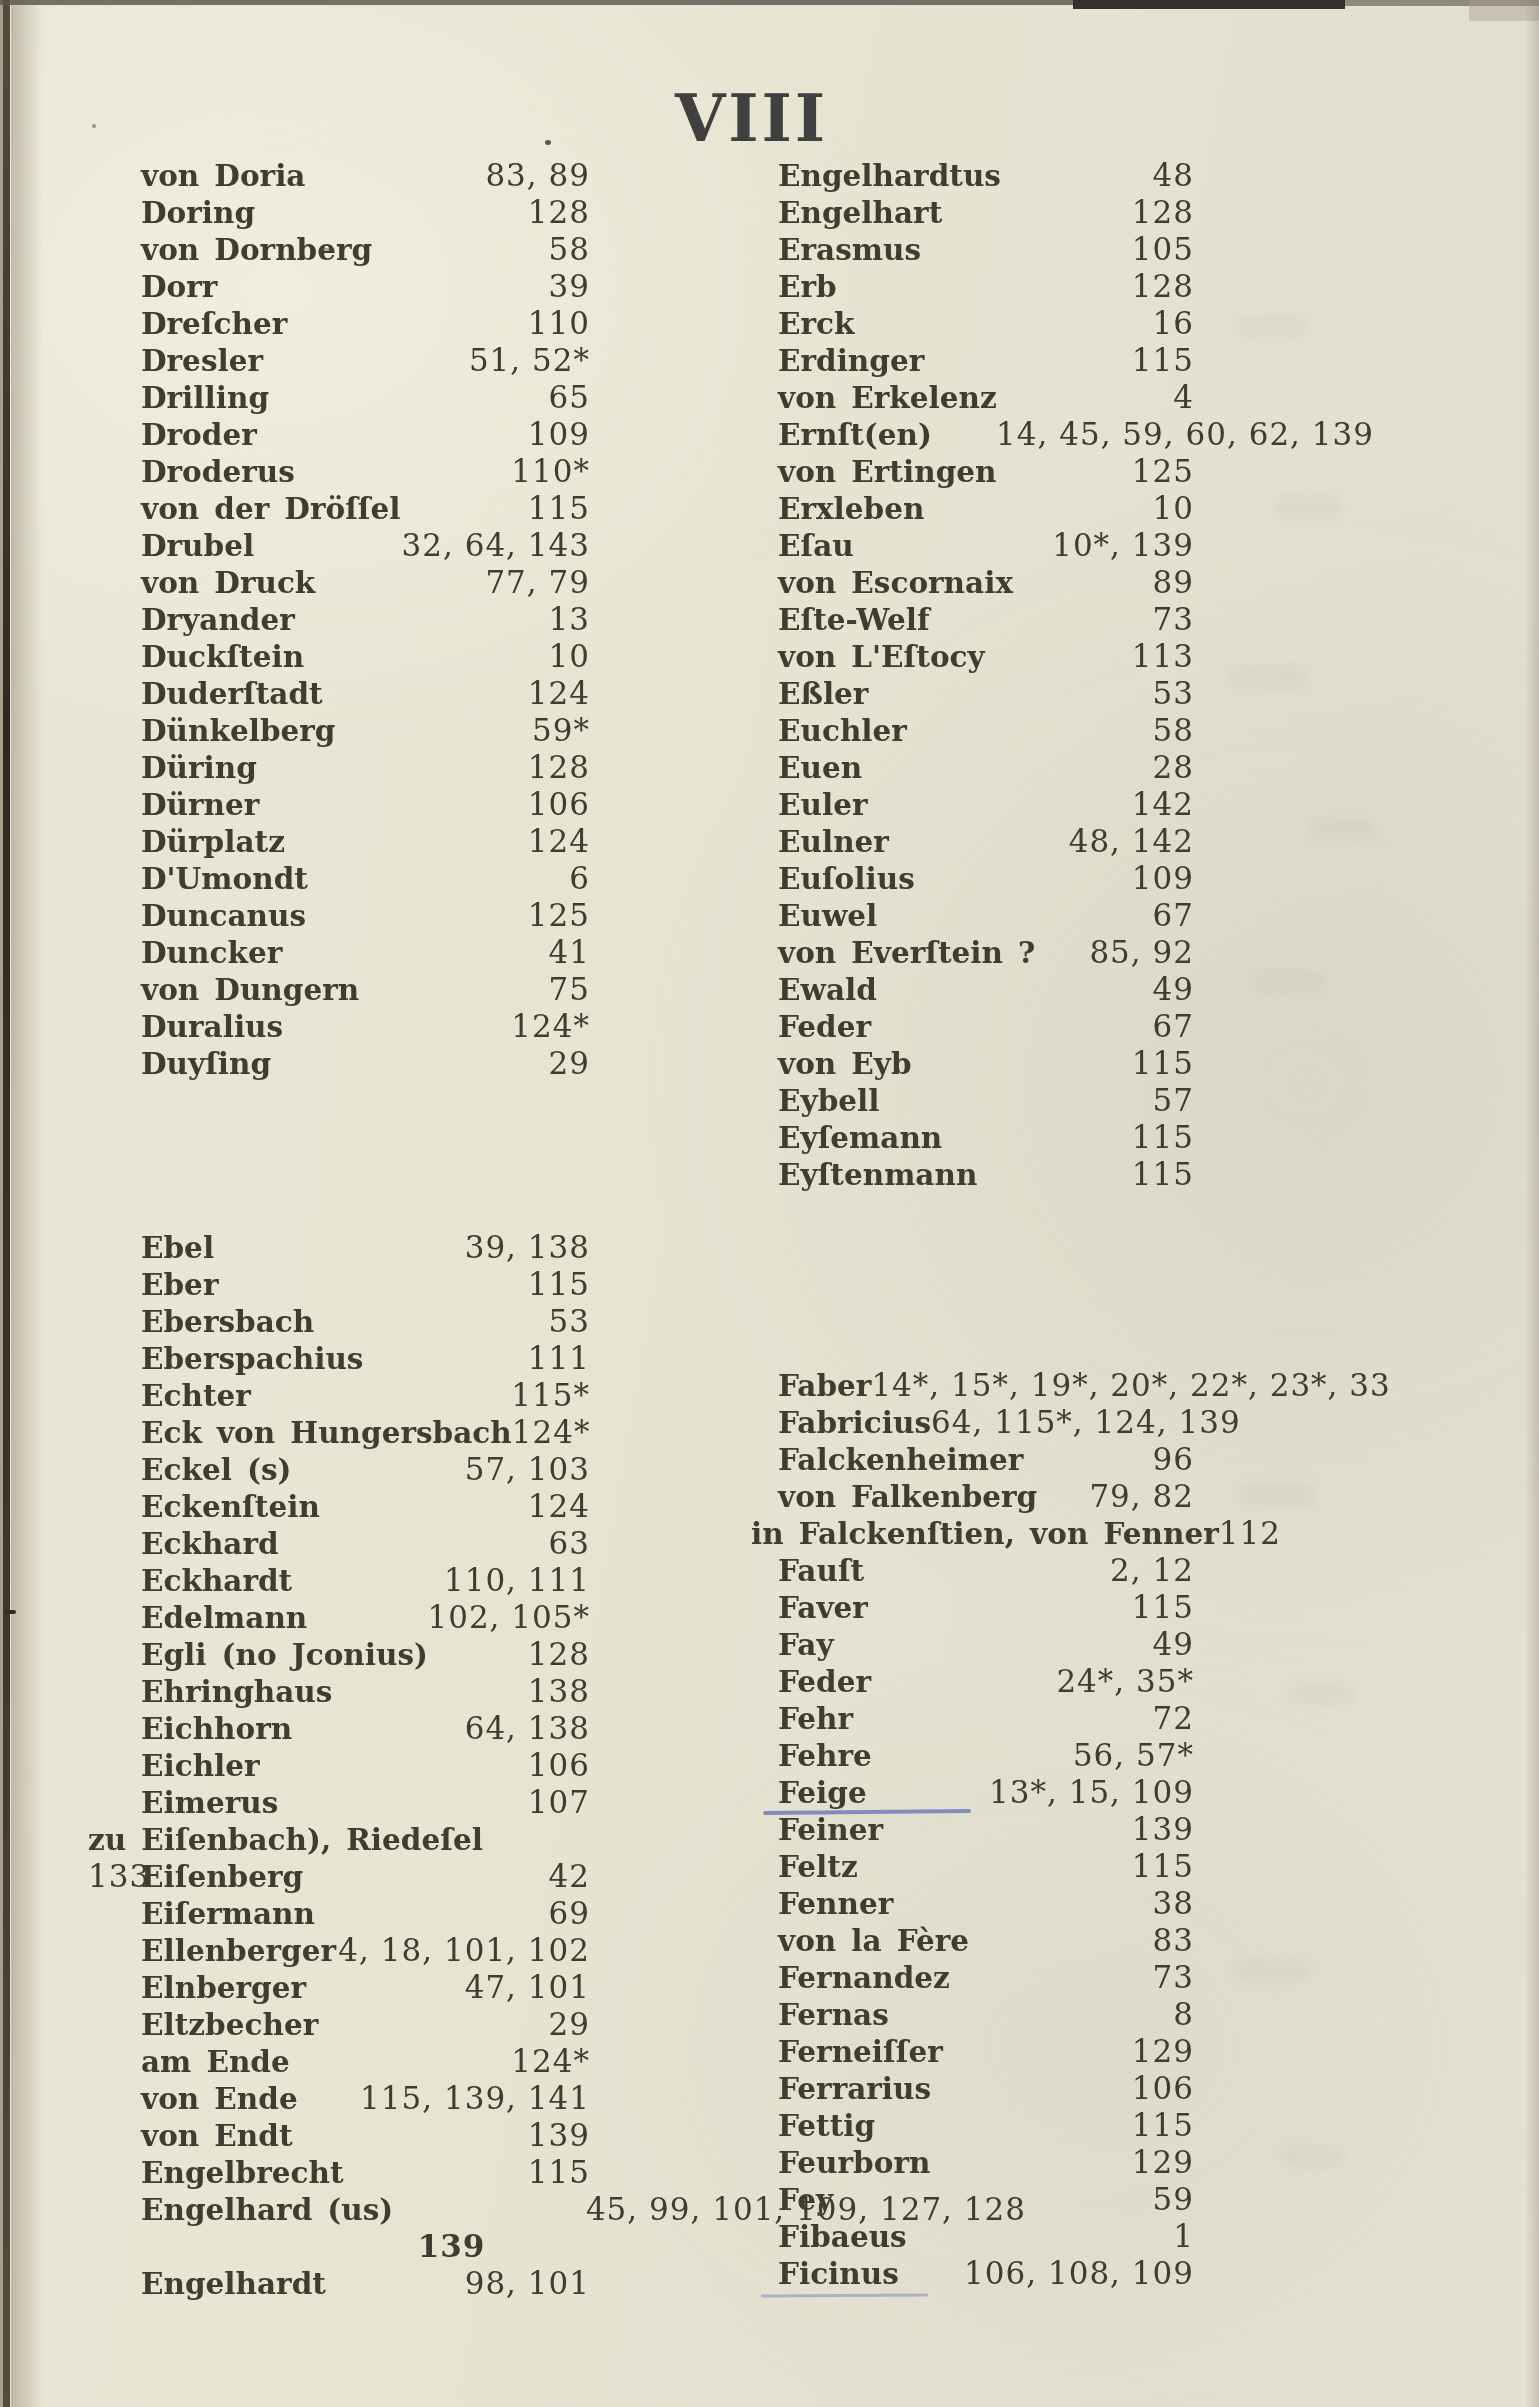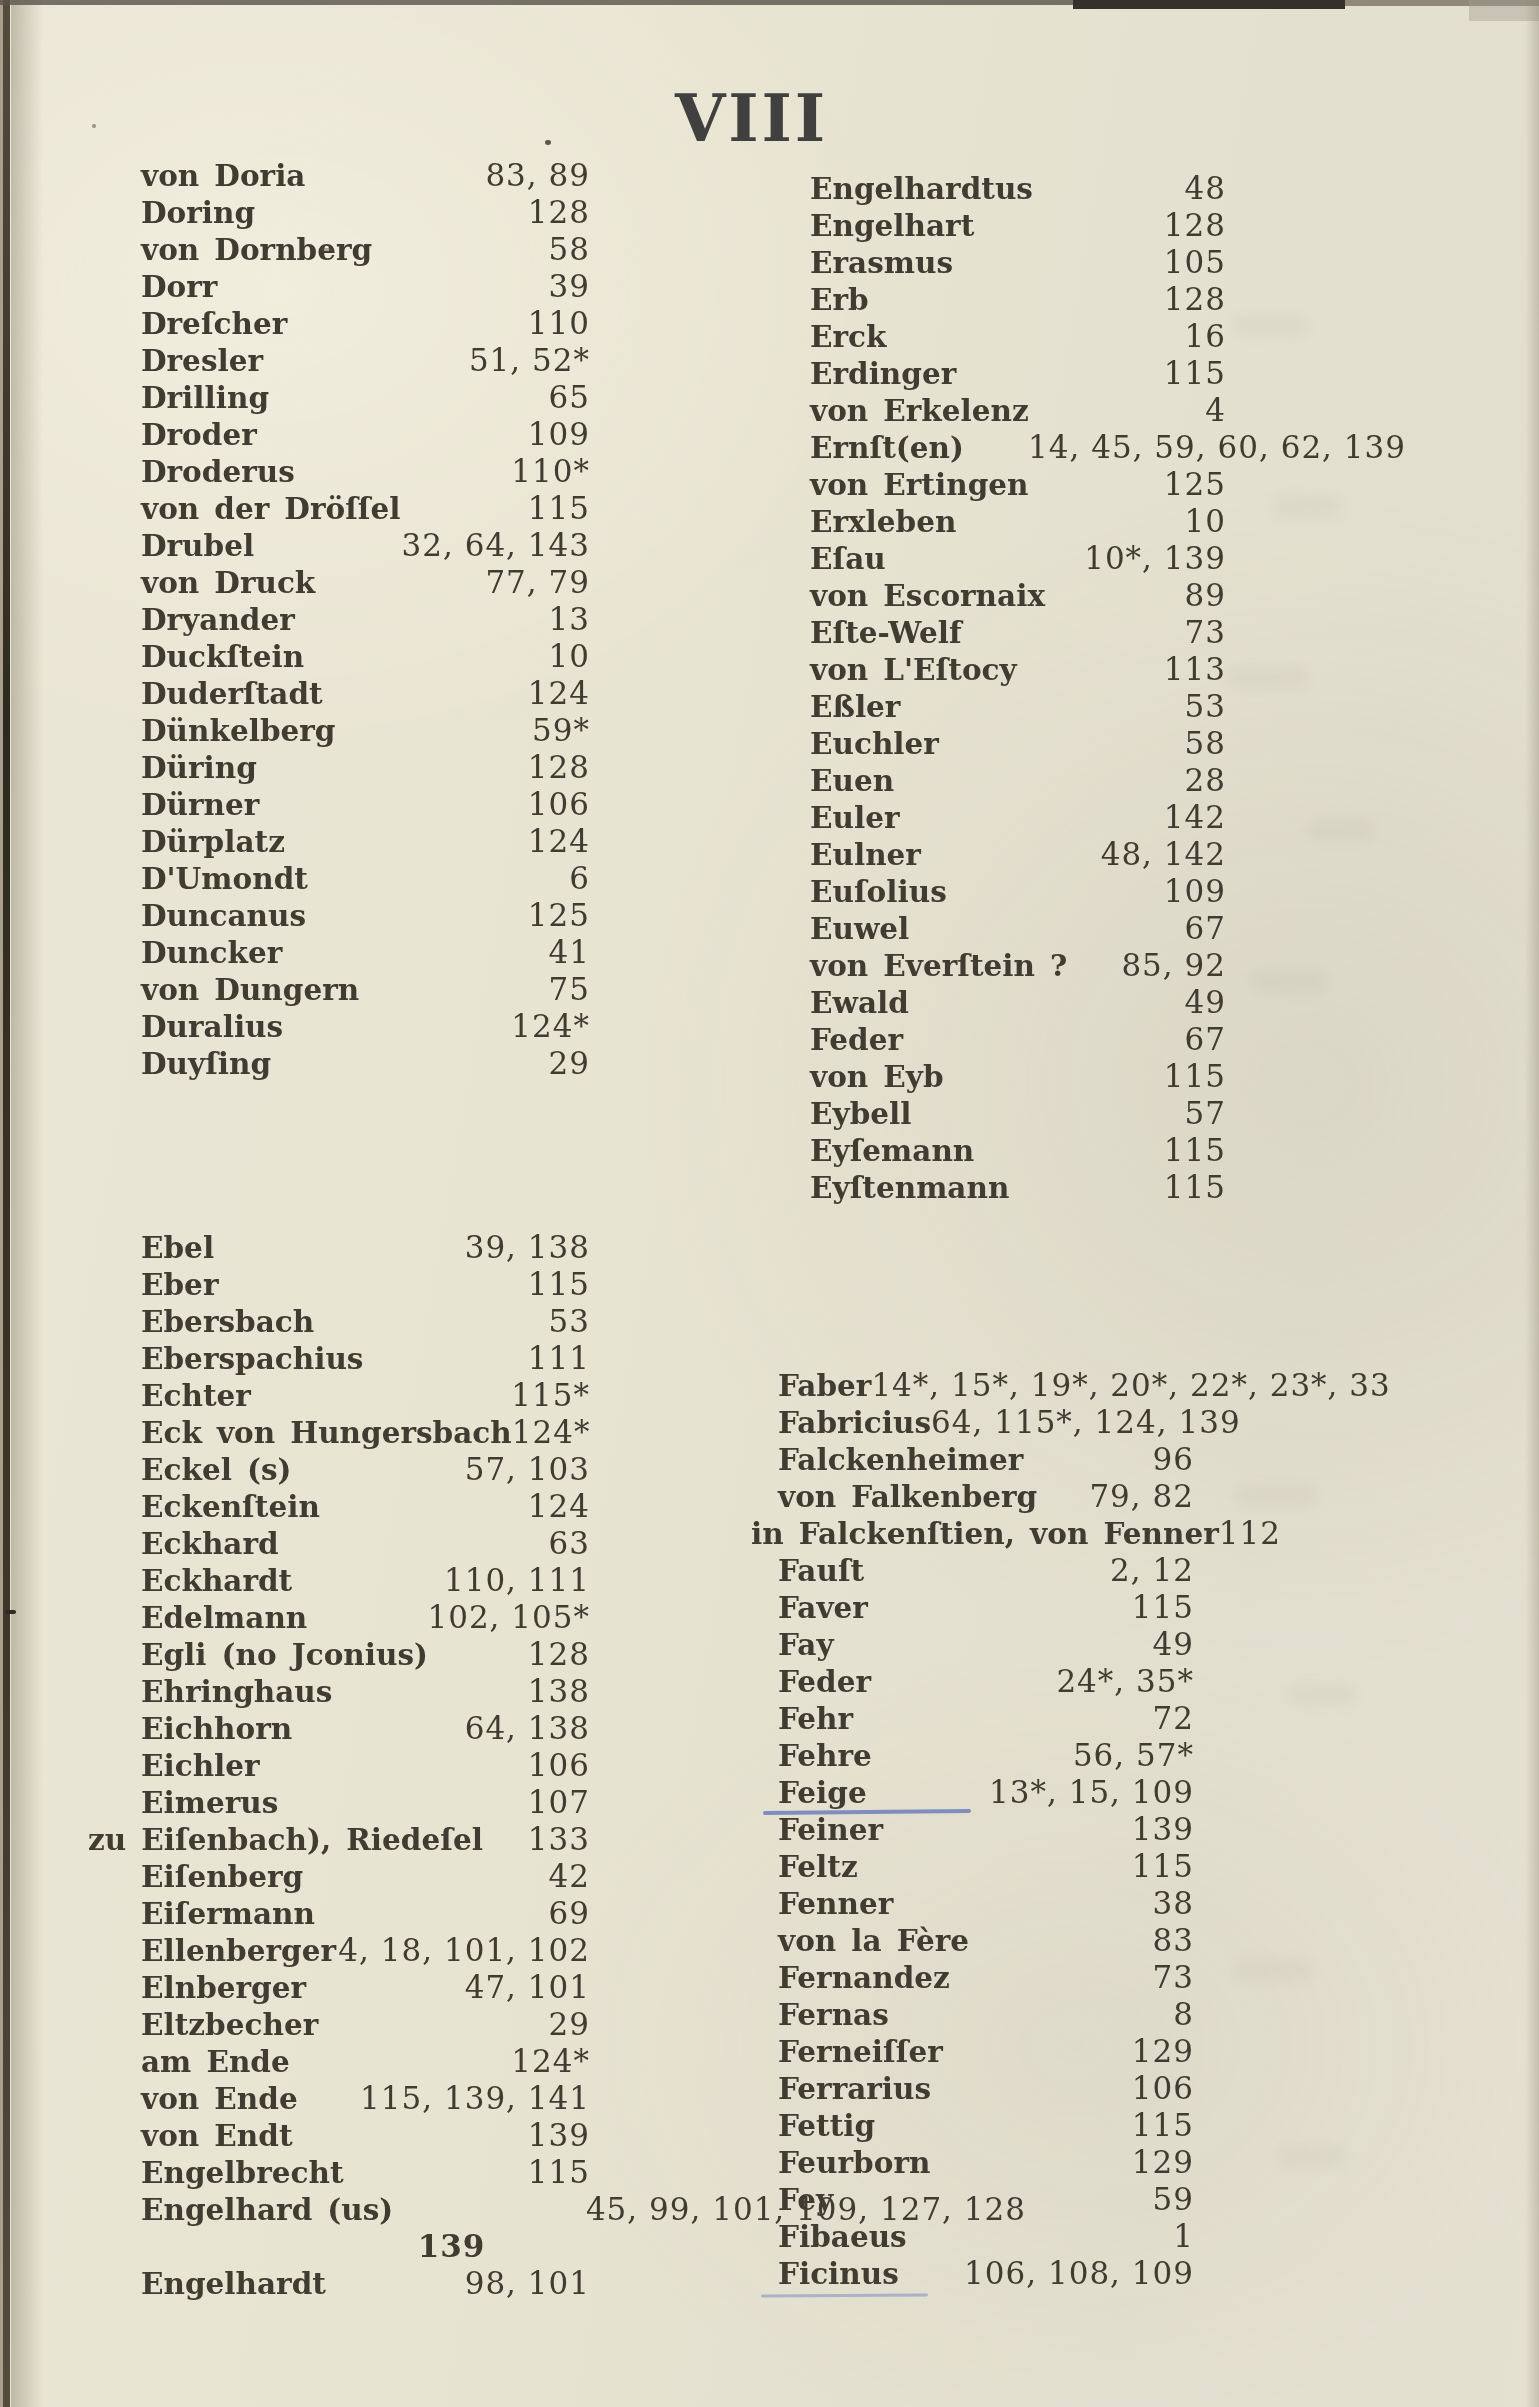--- a/index.html
+++ b/index.html
@@ -24,32 +24,32 @@
   .edge-top-corner { position:absolute; top:0; left:1345px; width:195px; height:5.7px; background:#8f887b; }
   .edge-top-wedge  { position:absolute; top:0; left:1469px; width:70px; height:21px; background:#a79f90; opacity:.45; }
   .edge-right      { position:absolute; right:0; top:0; width:15px; height:100%;
                      background:linear-gradient(270deg, rgba(130,122,105,.35), rgba(130,122,105,0)); }
 
   .page-number { position:absolute; top:80px; left:0; width:1503px; text-align:center;
                  font-size:65px; letter-spacing:2.9px; color:#404040;font-weight:bold; }
 
   .col { position:absolute; }
   #col-left-top    { left:141px; top:157px;  width:449px; }
-  #col-right-top   { left:778px; top:170px;  width:416px;margin-left:32px; }
+  #col-right-top   { left:778px; top:157px;  width:416px; }
   #col-left-bottom { left:141px; top:1229px; width:449px; }
   #col-right-bottom{ left:778px; top:1367px; width:416px; }
 
   .row { display:flex; justify-content:space-between; align-items:baseline;
          height:37px; line-height:37px; white-space:nowrap; }
   .name  { font-weight:bold; font-size:29.5px; word-spacing:4.8px; }
   .pages { font-size:31px; letter-spacing:1px; }
 
   #col-left-top .row.wide, #col-left-bottom .row.wide { width:885px; }
   #col-right-top .row.wide, #col-right-bottom .row.wide { width:596px;text-align:right; }
-  #col-left-bottom .row.out { margin-left:-53px; }
+  #col-left-bottom .row.out { margin-left:-53px;flex-direction:column; }
   #col-right-bottom .row.out { margin-left:-27px; }
 
   .row.cont { justify-content:center; }
   #col-left-bottom .row.cont  { transform:translateX(86px); }
   #col-right-bottom .row.cont { transform:translateX(119px); }
   .row.boldp .pages { font-weight:bold; }
 
   .row.u .name, .row.u2 .name { position:relative; }
   .row.u .name::after { content:""; position:absolute; left:-15px; bottom:-2.9px; height:3.8px;
          width:calc(100% + 119px); background:#5e71ba; opacity:.75; border-radius:2.9px;

